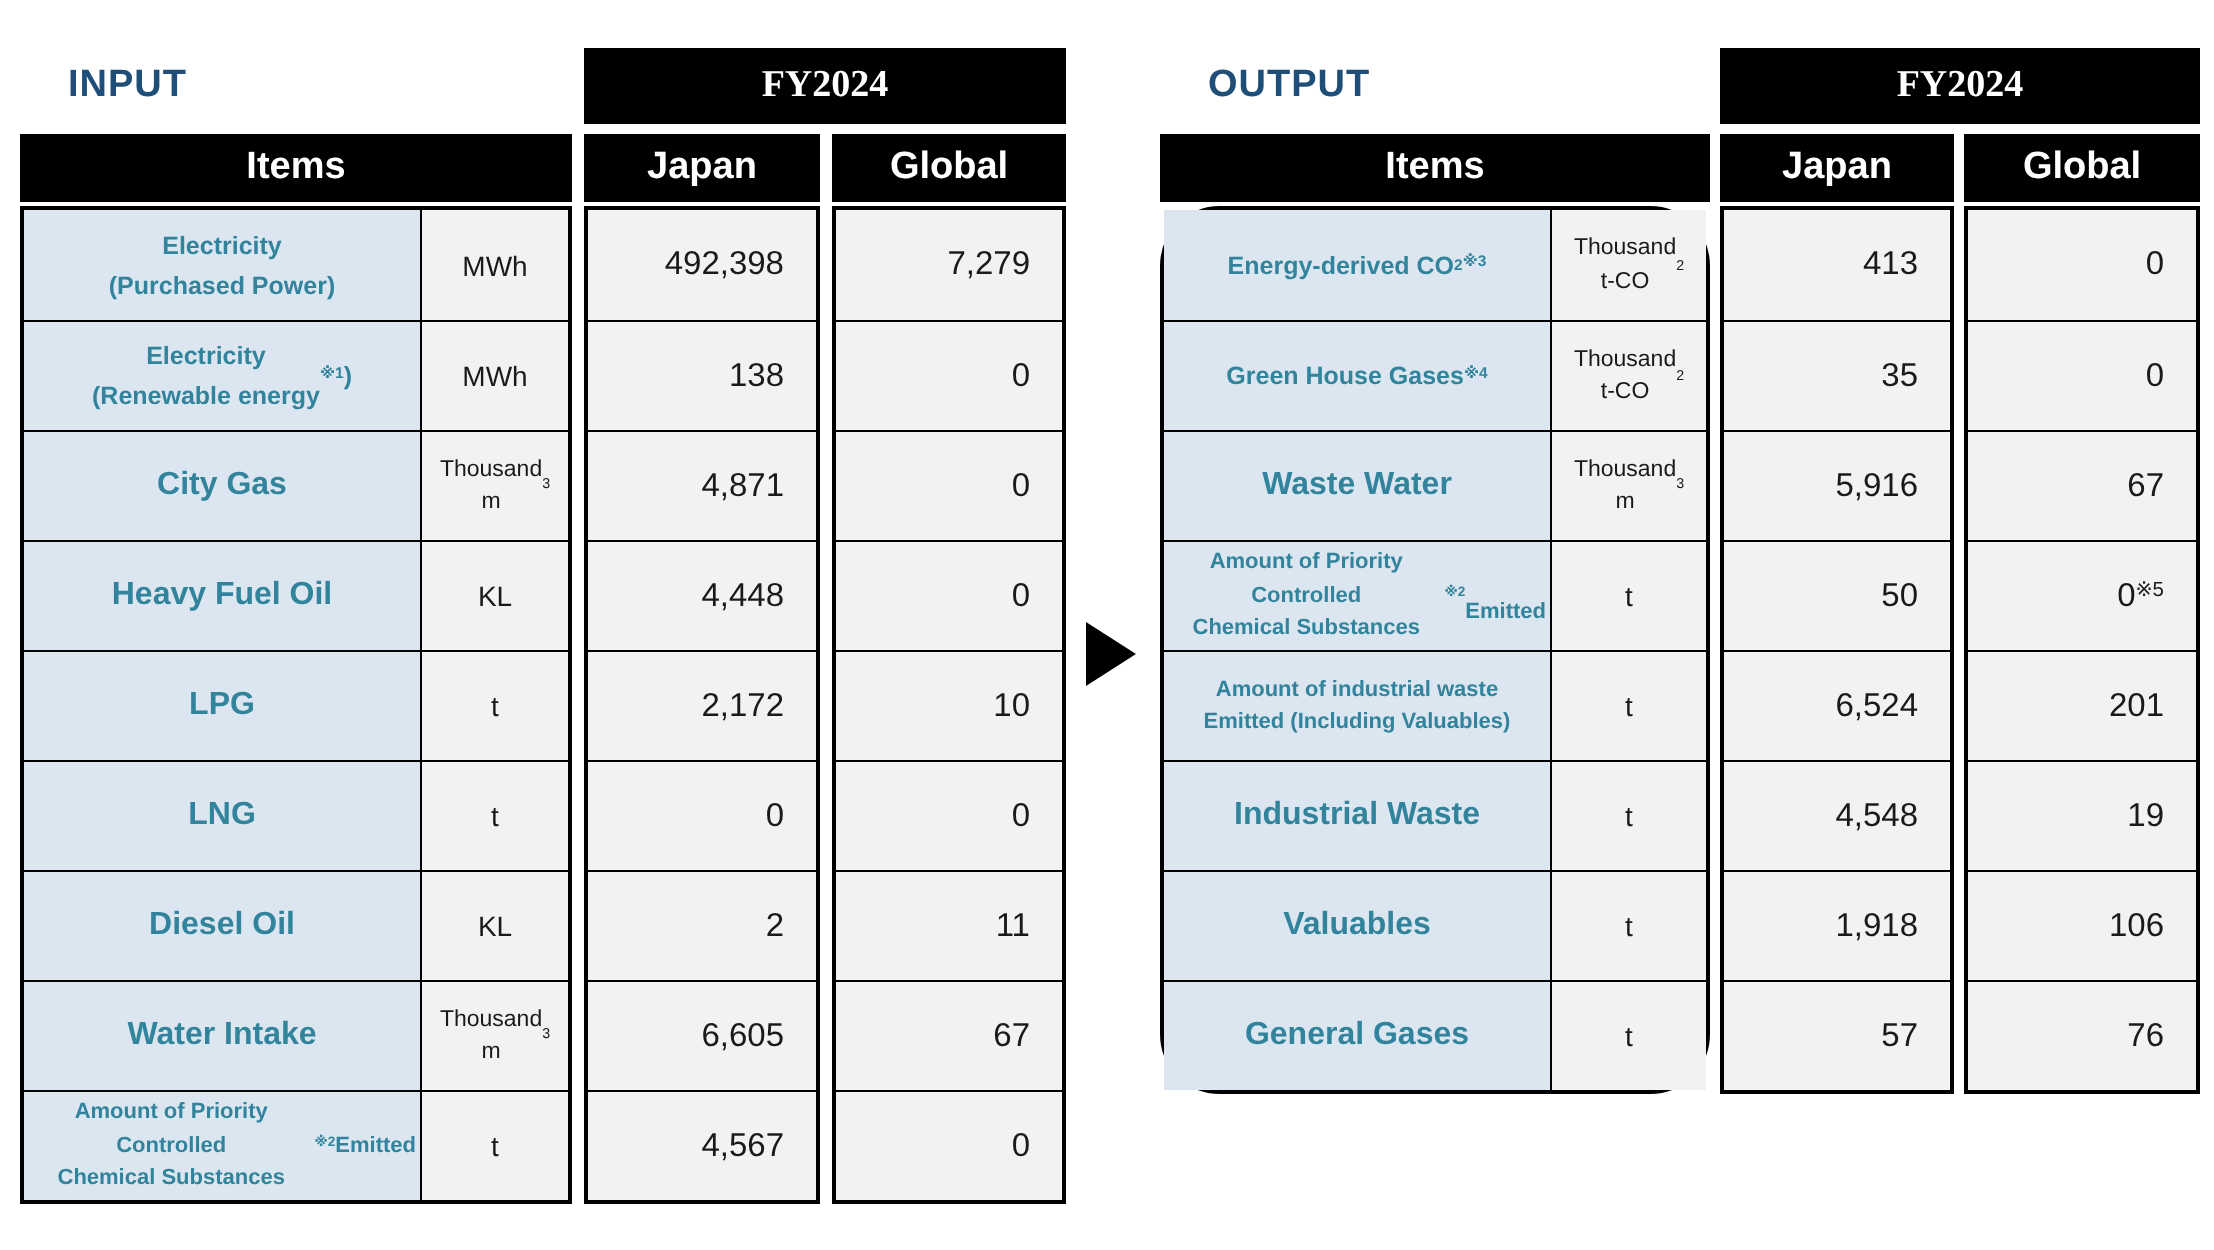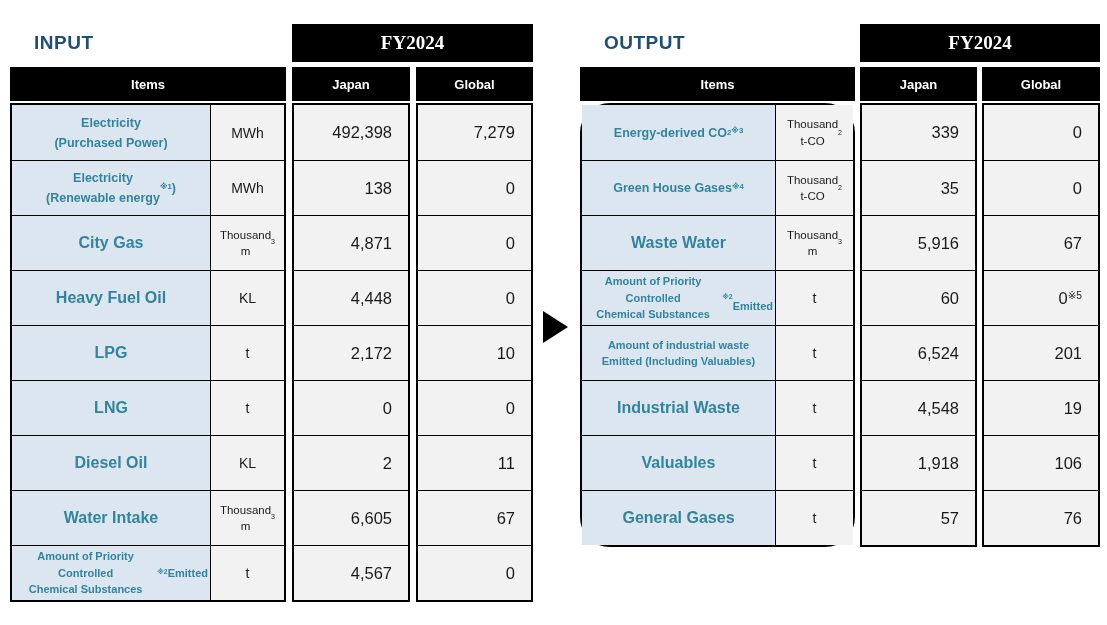--- a/index.html
+++ b/index.html
@@ -12,21 +12,21 @@
   .abs{position:absolute;}
   .section-title{
     display:flex;align-items:center;
     color:#1f4e79;font-weight:bold;font-size:19px;letter-spacing:.5px;margin-left:20px;
   }
   .blackbox{
     background:#000;color:#fff;font-weight:bold;
     display:flex;align-items:center;justify-content:center;
   }
   .fy{font-size:19px;font-family:Liberation Serif, serif;}
-  .hdr{font-size:13px;}
+  .hdr{font-size:19px;}
   .body-col{border:2px solid #000;background:#f2f2f2;}
   .item-row{display:flex;height:55px;}
   .item-row + .item-row{border-top:1px solid #000;}
   .name-cell{
     background:#dce6f1;color:#31849b;font-weight:bold;
     border-right:1px solid #000;
     display:flex;align-items:center;justify-content:center;
     text-align:center;flex:0 0 auto;padding:0 2px;
   }
   .t-input .name-cell{width:199px;}
@@ -179,24 +179,24 @@
       <div class="item-row">
         <div class="name-cell lg">Valuables</div>
         <div class="unit-cell">t</div>
       </div>
       <div class="item-row">
         <div class="name-cell lg">General Gases</div>
         <div class="unit-cell">t</div>
       </div>
     </div>
   <div class="abs body-col" id="out-japan-body">
-      <div class="val-cell">339</div>
+      <div class="val-cell">413</div>
       <div class="val-cell">35</div>
       <div class="val-cell">5,916</div>
-      <div class="val-cell">60</div>
+      <div class="val-cell">50</div>
       <div class="val-cell">6,524</div>
       <div class="val-cell">4,548</div>
       <div class="val-cell">1,918</div>
       <div class="val-cell">57</div>
     </div>
   <div class="abs body-col" id="out-global-body">
       <div class="val-cell">0</div>
       <div class="val-cell">0</div>
       <div class="val-cell">67</div>
       <div class="val-cell">0<sup>※5</sup></div>

